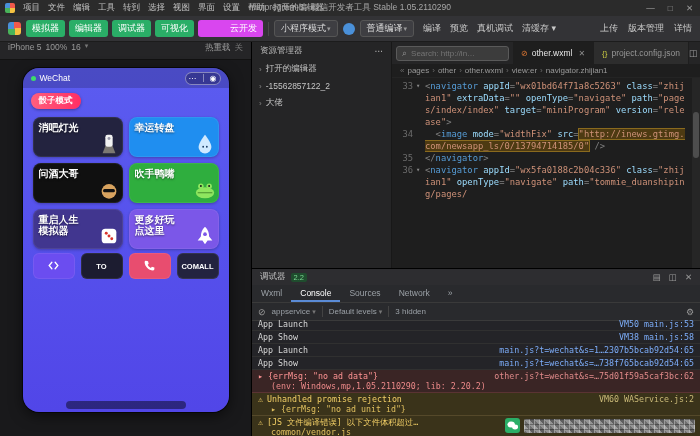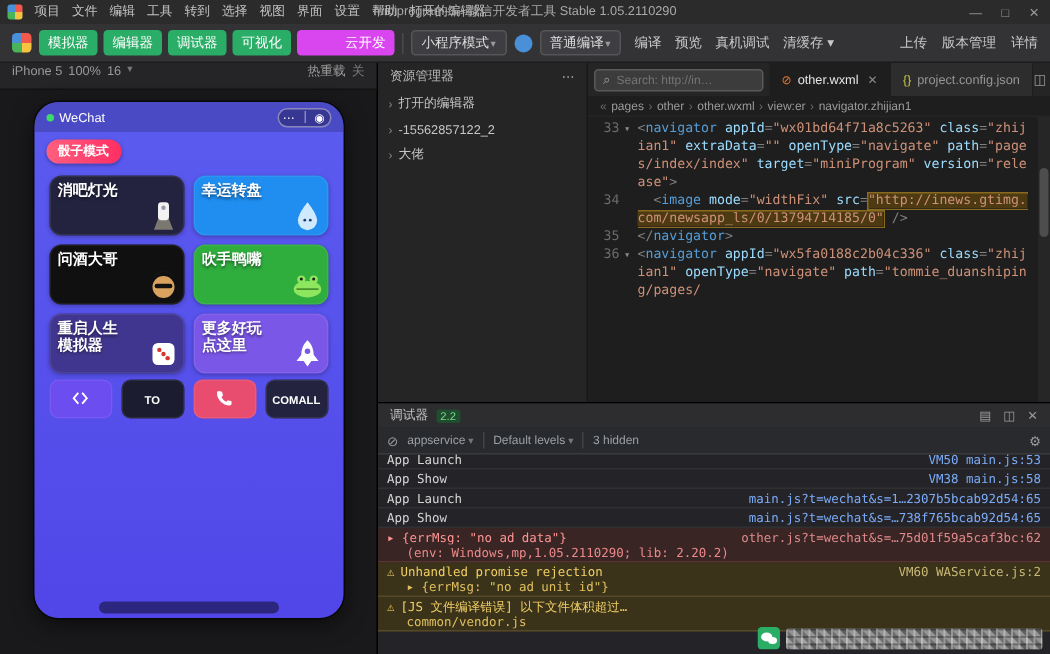--- a/index.html
+++ b/index.html
@@ -396,20 +396,27 @@
       <div class="debugger">
         <div class="dbg-hdr">
           <span>调试器</span>
           <span class="dbg-badge">2.2</span>
           <span class="dbg-hdr-icons" id="dbg-hicons">
               <span>▤</span>
               <span>◫</span>
               <span>✕</span>
             </span>
         </div>
+        <div class="dbg-tabs" id="dbg-tabs">
+            <span class="dbg-tab">Wxml</span>
+            <span class="dbg-tab active">Console</span>
+            <span class="dbg-tab">Sources</span>
+            <span class="dbg-tab">Network</span>
+            <span class="dbg-tab">»</span>
+          </div>
         <div class="dbg-filter">
           <span class="ico">⊘</span>
           <span class="ctx">
             <span>appservice</span>
             <span style="font-size:7px;color:#777">▾</span>
           </span>
           <span class="fsep"></span>
           <span class="ctx">
             <span>Default levels</span>
             <span style="font-size:7px;color:#777">▾</span>

